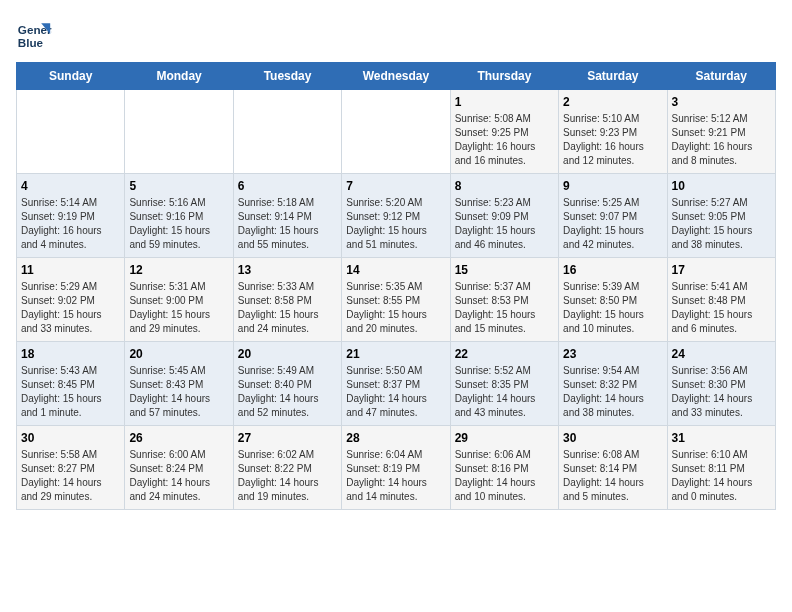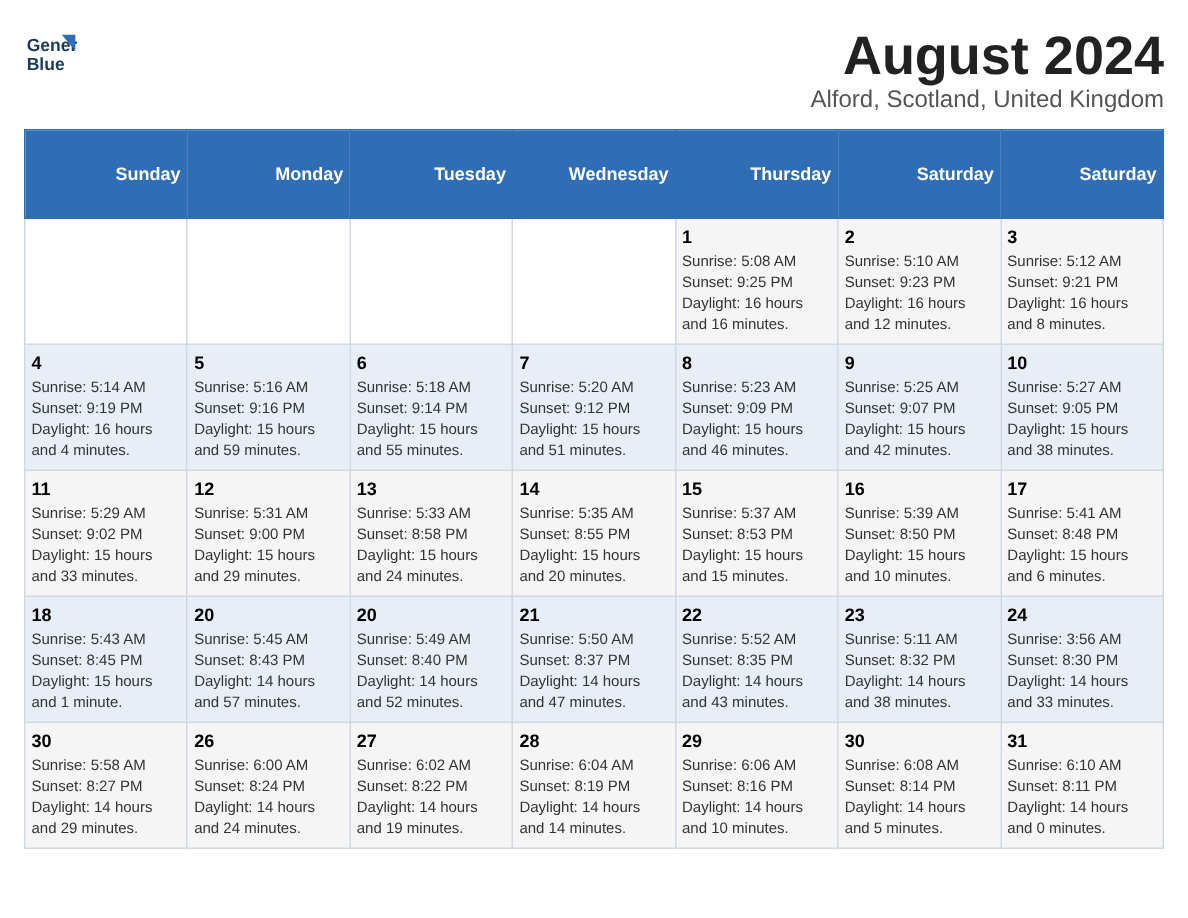--- a/index.html
+++ b/index.html
@@ -39,22 +39,22 @@
       color: #555;
     }
     table {
       width: 100%;
       border-collapse: collapse;
       font-size: 11px;
     }
     thead tr th {
       background-color: #2f6db5;
       color: #fff;
-      padding: 22px 4px;
-      text-align: right;
+      padding: 6px 4px;
+      text-align: center;
       font-size: 12px;
       font-weight: bold;
       border: 1px solid #2f6db5;
     }
     tbody tr {
       border-bottom: 1px solid #ccc;
     }
     tbody tr:nth-child(odd) {
       background-color: #f5f5f5;
     }
@@ -86,24 +86,20 @@
 </head>
 <body>
 
 <div class="header-area">
   <div class="logo">
     <svg class="logo-icon" viewBox="0 0 40 40" xmlns="http://www.w3.org/2000/svg">
       <text x="2" y="20" font-size="13" font-weight="bold" fill="#1a3a5c">General</text>
       <text x="2" y="34" font-size="13" font-weight="bold" fill="#1a3a5c">Blue</text>
       <polygon points="28,8 38,8 38,20" fill="#2f6db5"></polygon>
     </svg>
-  </div>
-  <div class="title-area">
-    <h1>August 2024</h1>
-    <h2>Alford, Scotland, United Kingdom</h2>
   </div>
 </div>
 
 <table>
   <thead>
     <tr id="header-row">
         <th>Sunday</th>
         <th>Monday</th>
         <th>Tuesday</th>
         <th>Wednesday</th>
@@ -251,21 +247,21 @@
 Daylight: 14 hours and 47 minutes.</div>
         </td>
         <td>
           <span class="day-number">22</span>
           <div class="day-info">Sunrise: 5:52 AM
 Sunset: 8:35 PM
 Daylight: 14 hours and 43 minutes.</div>
         </td>
         <td>
           <span class="day-number">23</span>
-          <div class="day-info">Sunrise: 5:11 AM
+          <div class="day-info">Sunrise: 9:54 AM
 Sunset: 8:32 PM
 Daylight: 14 hours and 38 minutes.</div>
         </td>
         <td>
           <span class="day-number">24</span>
           <div class="day-info">Sunrise: 3:56 AM
 Sunset: 8:30 PM
 Daylight: 14 hours and 33 minutes.</div>
         </td>
       </tr>

